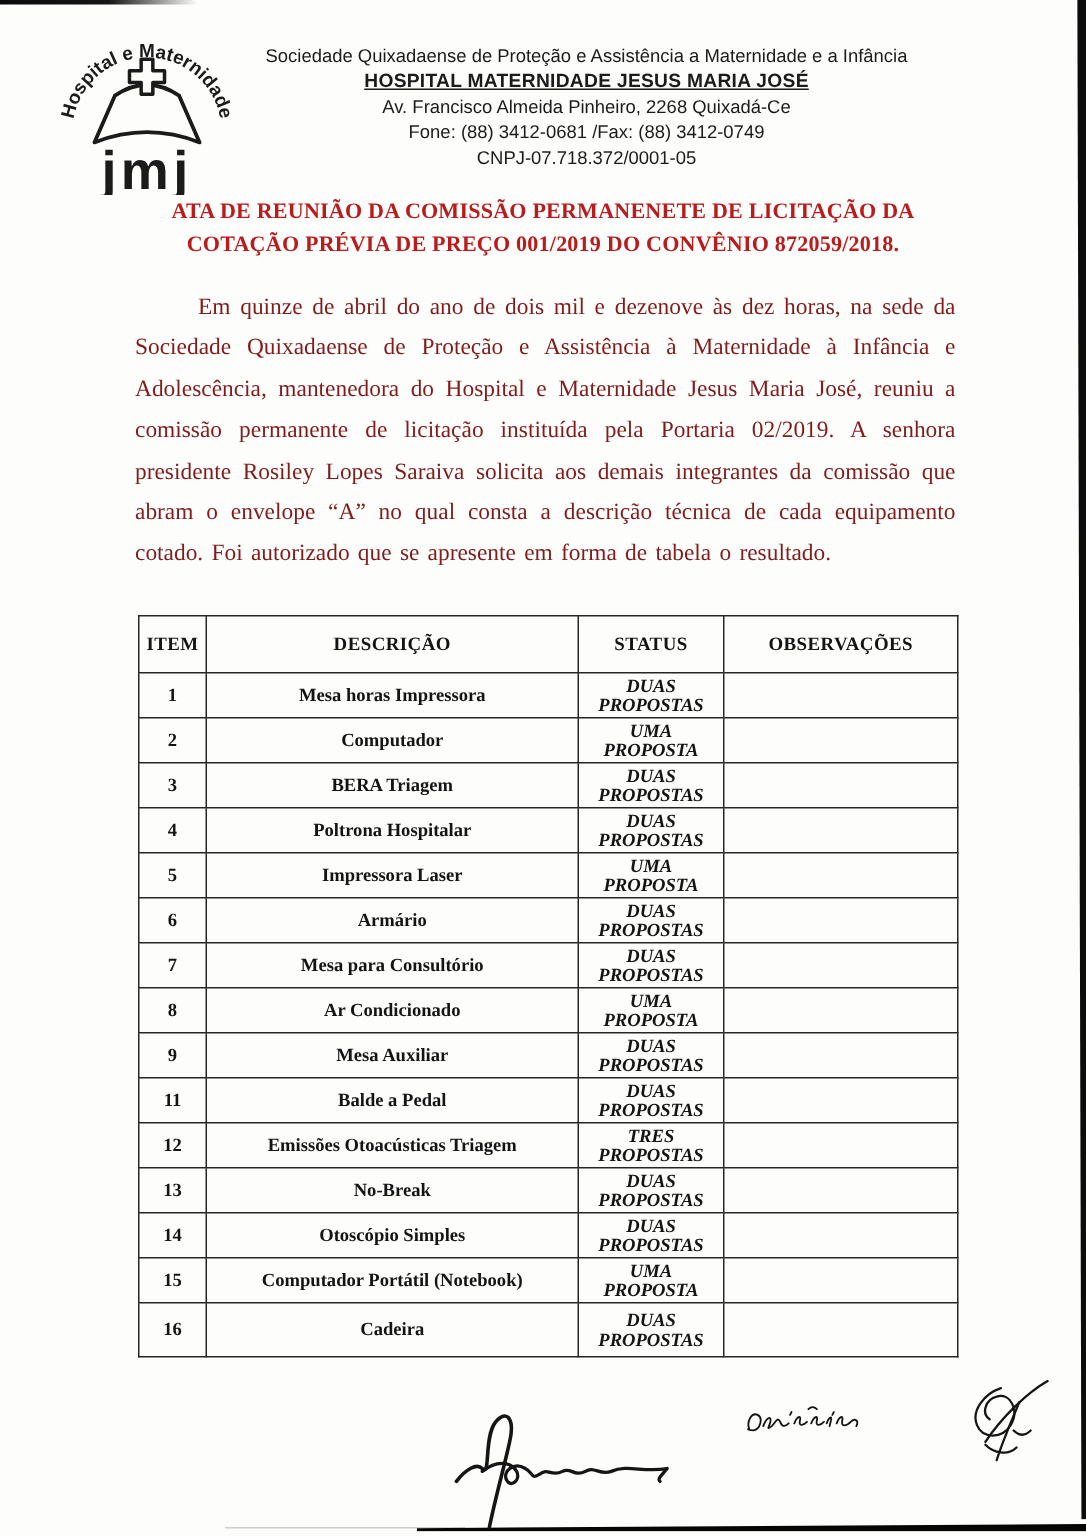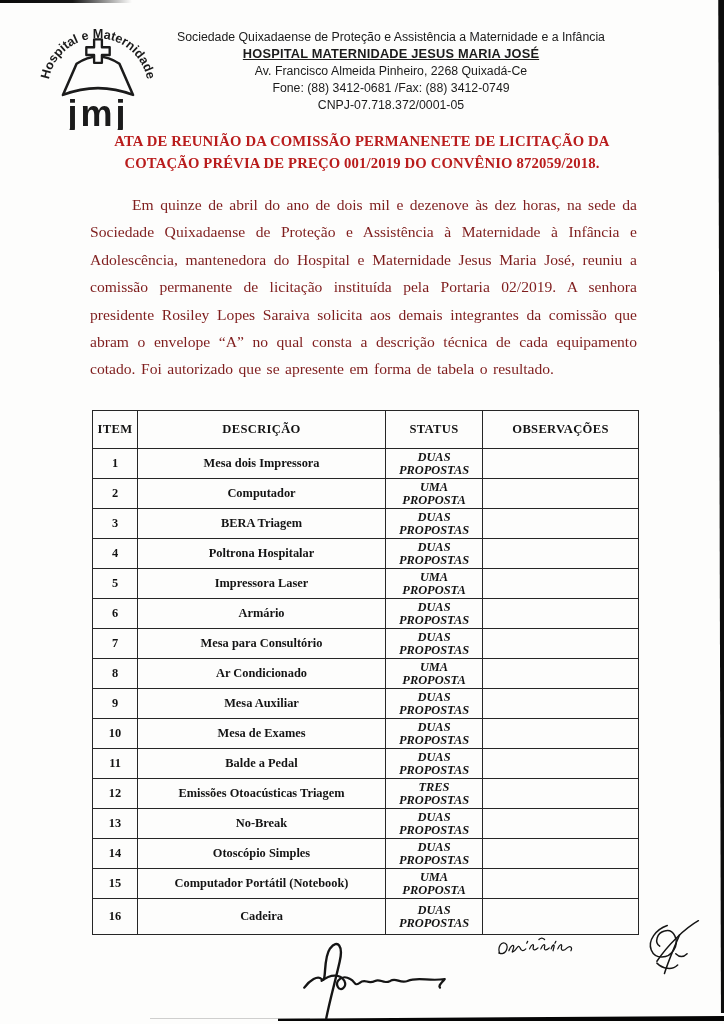--- a/index.html
+++ b/index.html
@@ -99,21 +99,21 @@
       <tr>
         <th>ITEM</th>
         <th>DESCRIÇÃO</th>
         <th>STATUS</th>
         <th>OBSERVAÇÕES</th>
       </tr>
     </thead>
     <tbody>
         <tr>
       <td class="c-item">1</td>
-      <td class="c-desc">Mesa dois Impressora</td>
+      <td class="c-desc">Mesa horas Impressora</td>
       <td class="c-status">
             <span class="status-text">DUAS PROPOSTAS</span>
           </td>
       <td class="c-obs"></td>
     </tr>
         <tr>
       <td class="c-item">2</td>
       <td class="c-desc">Computador</td>
       <td class="c-status">
             <span class="status-text">UMA PROPOSTA</span>
@@ -164,28 +164,20 @@
       <td class="c-item">8</td>
       <td class="c-desc">Ar Condicionado</td>
       <td class="c-status">
             <span class="status-text">UMA PROPOSTA</span>
           </td>
       <td class="c-obs"></td>
     </tr>
         <tr>
       <td class="c-item">9</td>
       <td class="c-desc">Mesa Auxiliar</td>
-      <td class="c-status">
-            <span class="status-text">DUAS PROPOSTAS</span>
-          </td>
-      <td class="c-obs"></td>
-    </tr>
-        <tr>
-      <td class="c-item">10</td>
-      <td class="c-desc">Mesa de Exames</td>
       <td class="c-status">
             <span class="status-text">DUAS PROPOSTAS</span>
           </td>
       <td class="c-obs"></td>
     </tr>
         <tr>
       <td class="c-item">11</td>
       <td class="c-desc">Balde a Pedal</td>
       <td class="c-status">
             <span class="status-text">DUAS PROPOSTAS</span>

